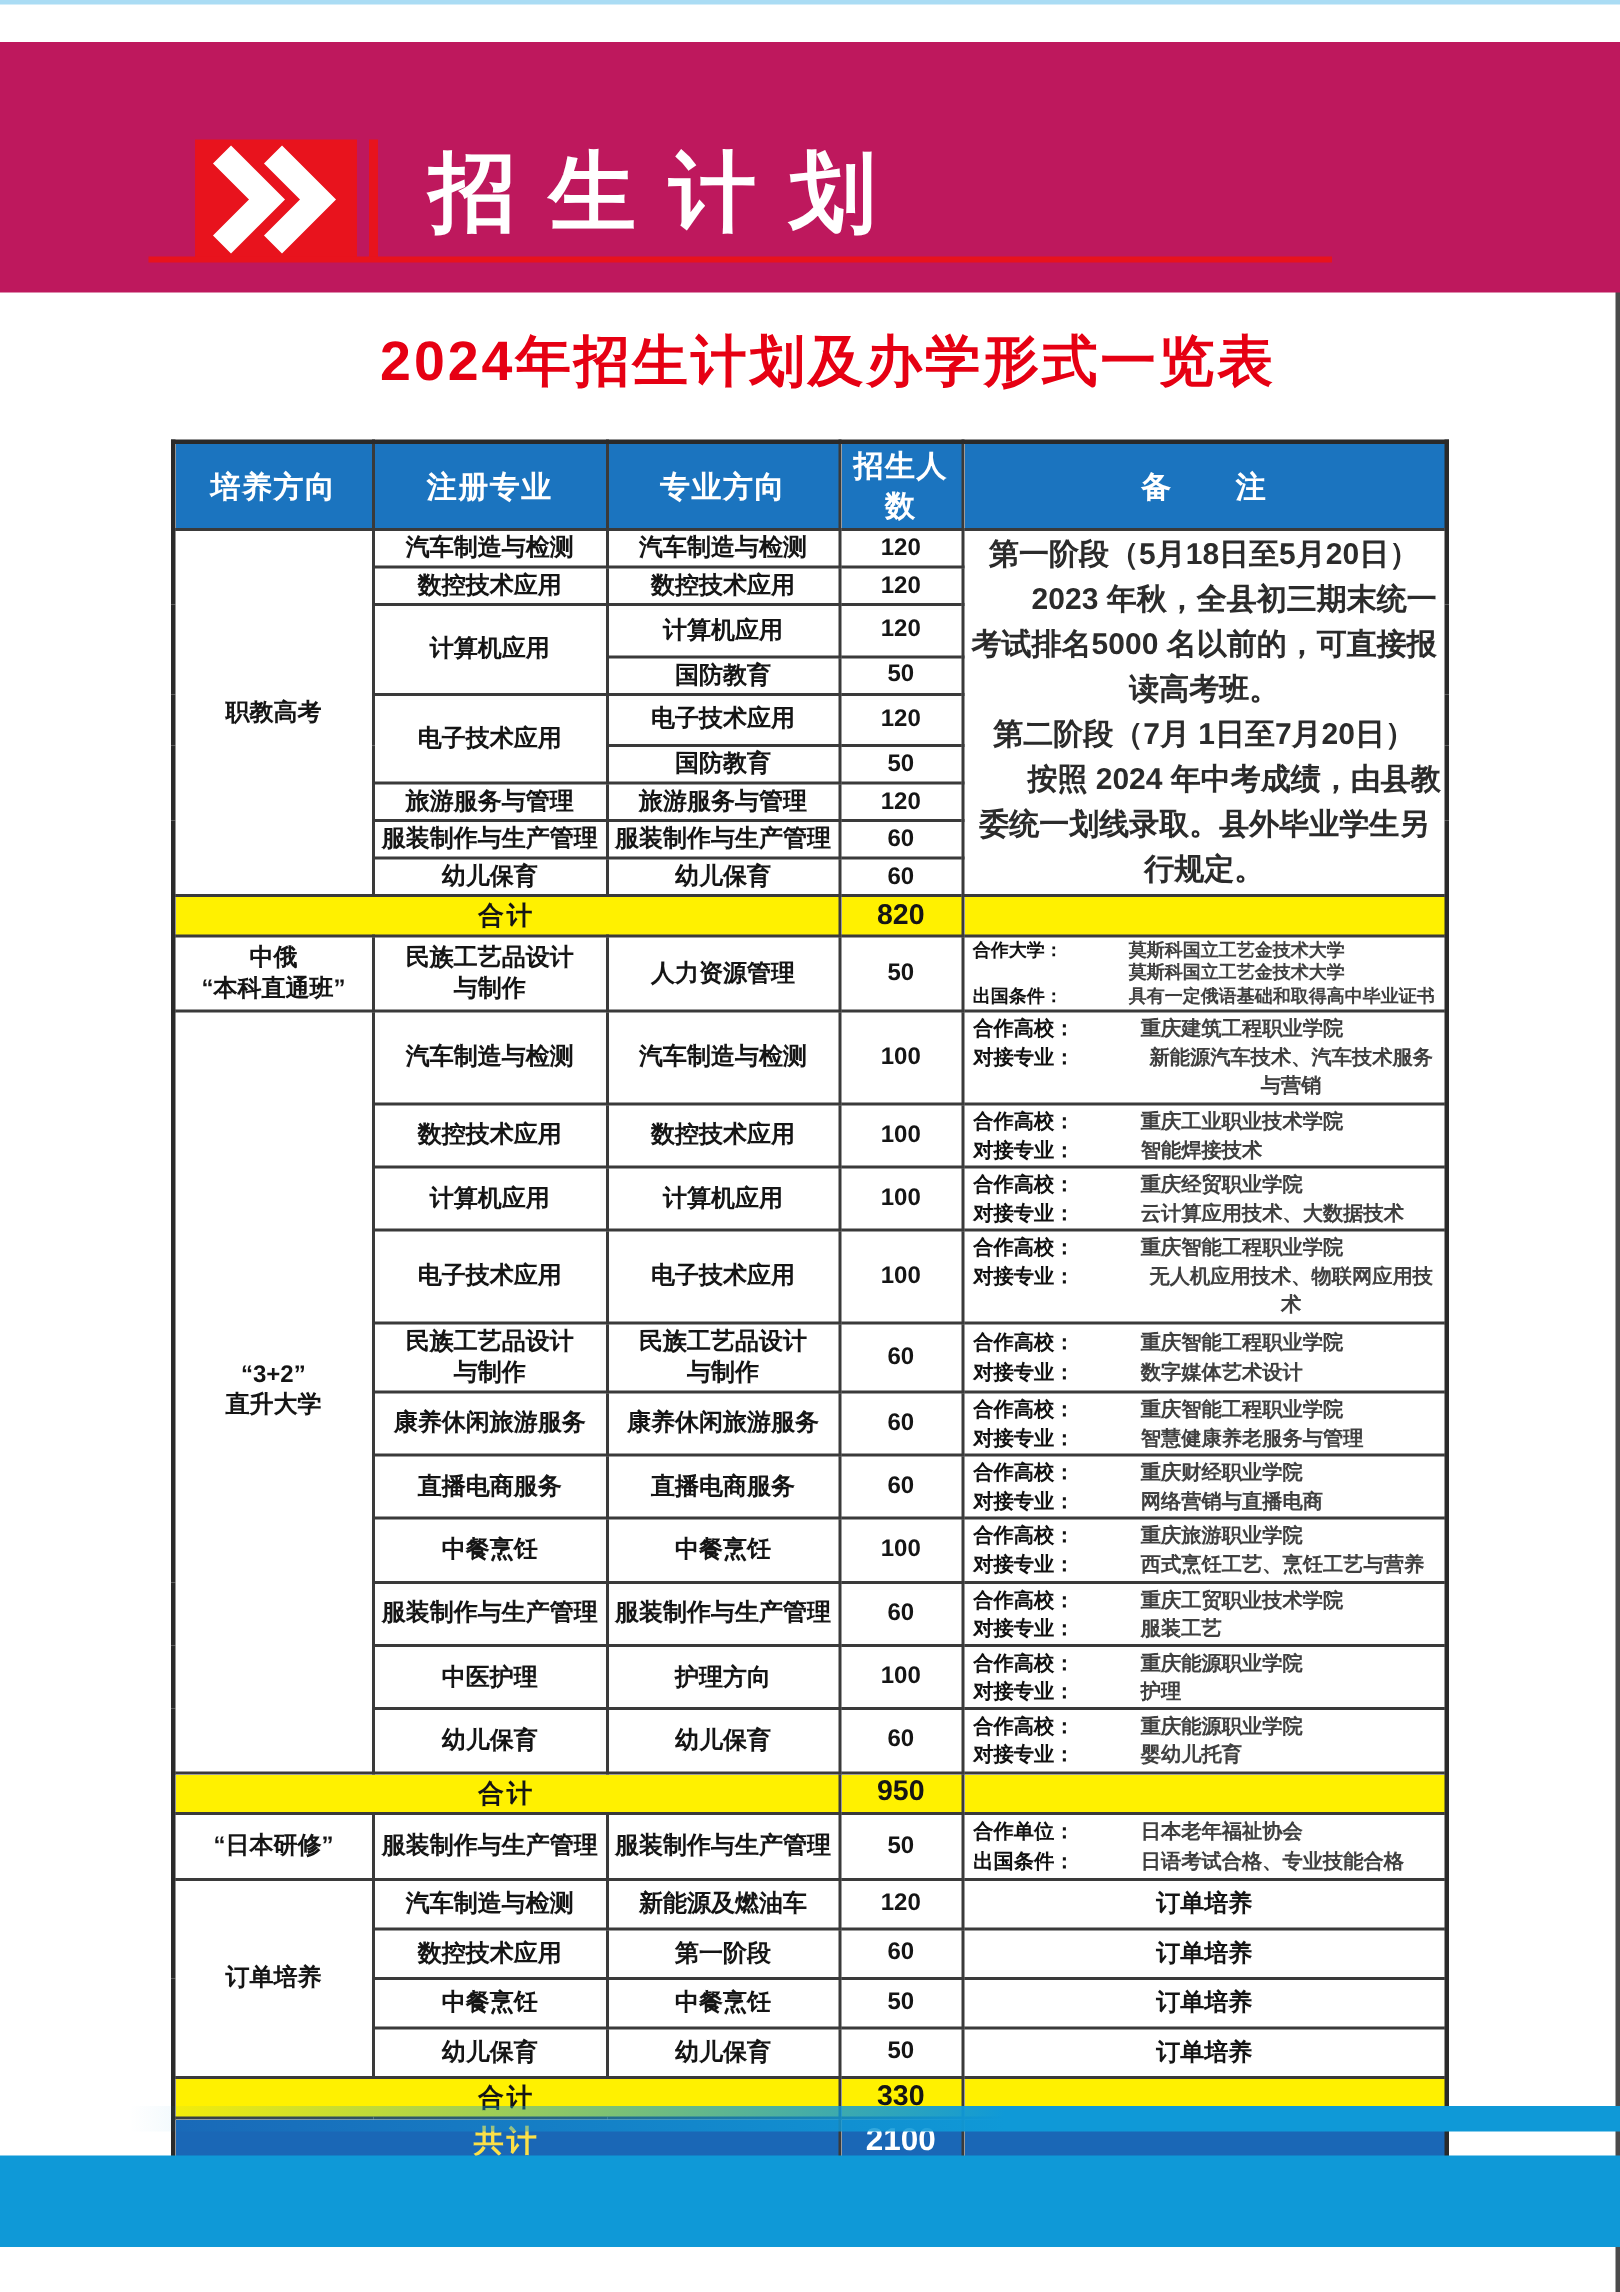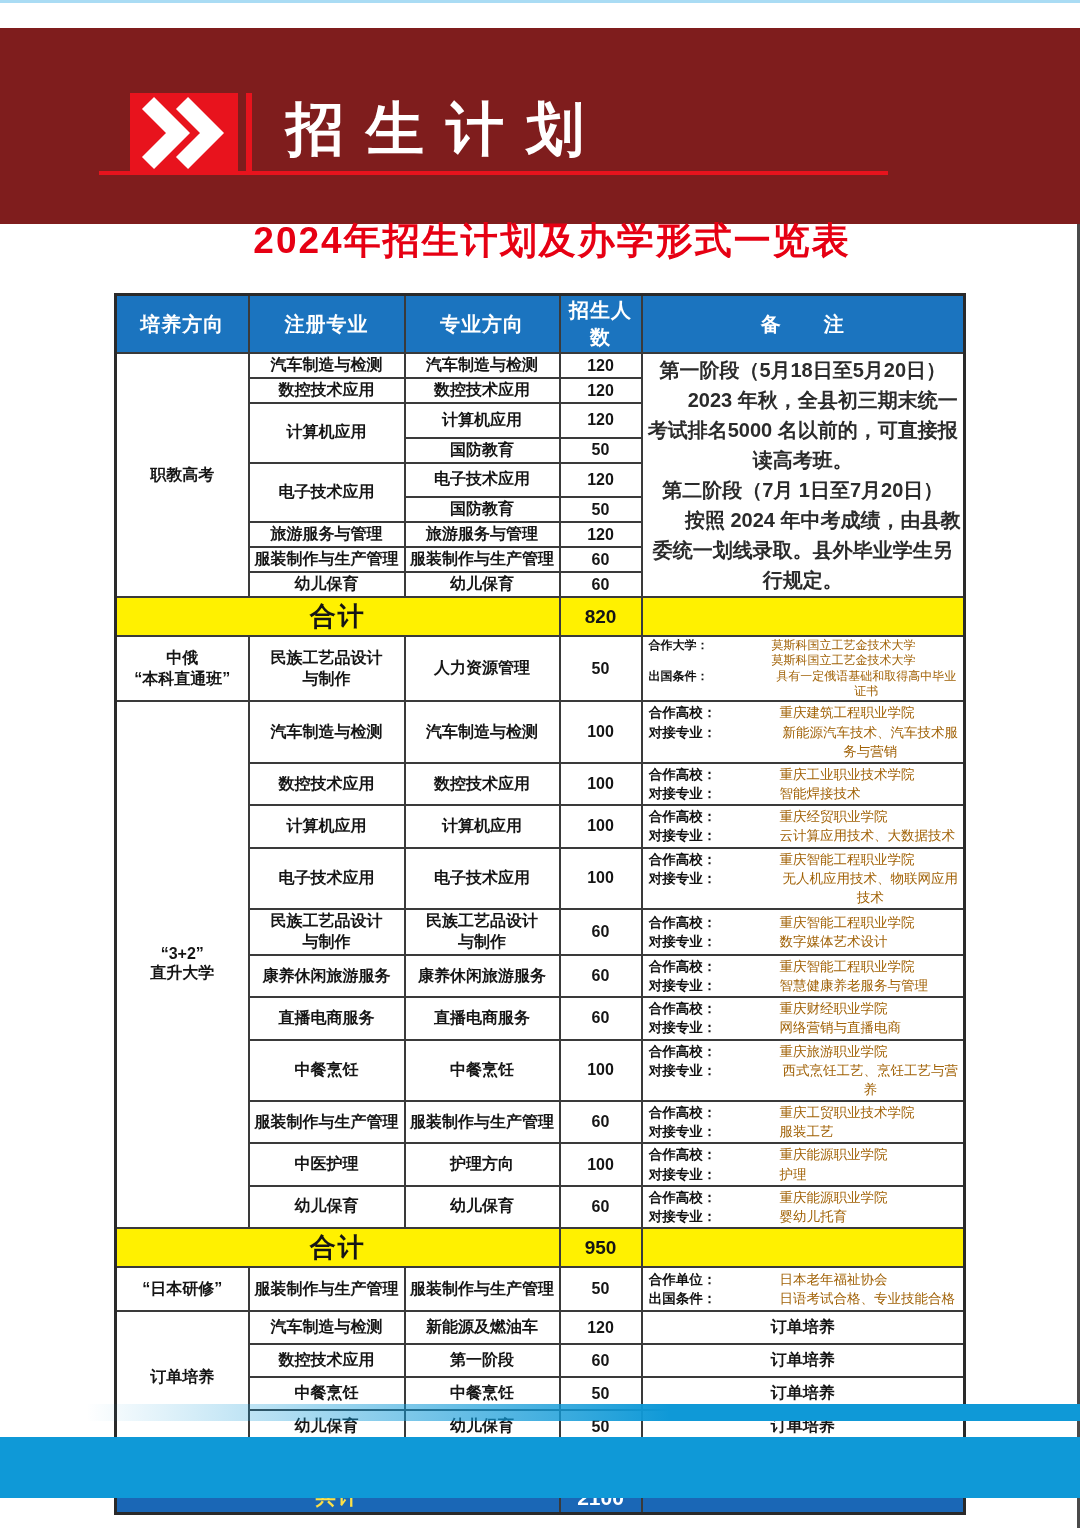--- a/index.html
+++ b/index.html
@@ -2,21 +2,21 @@
 <html><head>
 <meta charset="utf-8">
 <style>
   html,body{margin:0;padding:0;background:#fff;}
   .page{position:relative;width:1080px;height:1528px;background:#ffffff;overflow:hidden;
         font-family:"Liberation Sans",sans-serif;}
   .topline{position:absolute;top:0;left:0;width:100%;height:3px;background:#aadcf4;}
   .right-edge{position:absolute;top:28px;right:0;width:3px;height:1500px;background:#4a4a4a;}
 
   
-  .band{position:absolute;top:28px;left:0;width:100%;height:196px;background:#7f1d1d;text-align:center;}
+  .band{position:absolute;top:28px;left:0;width:100%;height:167px;background:#be185d;text-align:center;}
   .chev-box{position:absolute;left:130px;top:65px;width:108px;height:80px;background:#e8131d;}
   .chev-box svg{display:block;width:100%;height:100%;}
   .vbar{position:absolute;left:246px;top:65px;width:6px;height:80px;background:#e8131d;}
   .underline{position:absolute;left:99px;top:143px;width:789px;height:4px;background:#e8131d;}
   .band-title{position:absolute;left:286px;top:72px;font-size:58px;font-weight:900;color:#ffffff;
               letter-spacing:22px;line-height:1;white-space:nowrap;}
 
   
   .doc-title{position:absolute;top:216px;left:12px;width:100%;text-align:center;
              font-size:37px;font-weight:900;color:#e60013;letter-spacing:2px;}
@@ -30,37 +30,37 @@
   .dir{font-size:16px;font-weight:800;}
   .num{font-size:19px;font-weight:600;}
   .plines{white-space:pre-line;}
   .s1row{height:23px;}
   .s3row{height:39px;}
   .s4row{height:44px;}
   .s5row{height:33px;}
   .r2row{height:49px;}
   .totrow{background:#fff100;height:26px;}
   .totrow td{background:#fff100;}
-  .totrow .lab{font-size:26px;font-weight:900;letter-spacing:2px;}
+  .totrow .lab{font-size:17px;font-weight:900;letter-spacing:2px;}
   .totrow .num{font-size:19px;font-weight:800;}
   .grandrow{height:24px;}
   .grandrow td{background:#1a67b6;color:#ffffff;}
   .grandrow .lab{font-size:20px;font-weight:900;color:#fde047;letter-spacing:2px;}
   .grandrow .num{font-size:21px;font-weight:800;color:#fff;}
 
   
   .bigrk{text-align:left;vertical-align:middle;padding:4px 12px;}
   .bigrk p{margin:0;font-size:20px;line-height:1.5;font-weight:700;color:#2b2b2b;}
   .bigrk p.ind{text-indent:2em;}
 
   
   .rk{text-align:left;vertical-align:middle;padding:2px 8px;}
   .rk-line{display:flex;align-items:baseline;line-height:1.42;gap:40px;}
   .rk-label{flex:0 0 76px;font-size:13.5px;font-weight:800;color:#111;}
-  .rk-text{font-size:13.5px;font-weight:400;color:#a16207;margin-left:19px;}
+  .rk-text{font-size:13.5px;font-weight:700;color:#404040;}
   .rk-sm .rk-line{line-height:1.28;}
   .rk-sm .rk-label{flex:0 0 68px;font-size:12px;}
   .rk-sm .rk-text{font-size:12px;}
   .rk-plain{text-align:left;vertical-align:middle;padding:2px 10px;font-size:14px;font-weight:800;color:#111;}
 
   
   .stripe{position:absolute;top:1404px;left:0;width:1080px;height:17px;
           background:linear-gradient(to right,rgba(15,153,215,0) 8%,rgba(15,153,215,.3) 25%,#0f99d7 62%);}
   .bottom-band{position:absolute;top:1437px;left:0;width:100%;height:61px;background:#0f99d7;}
 </style>

